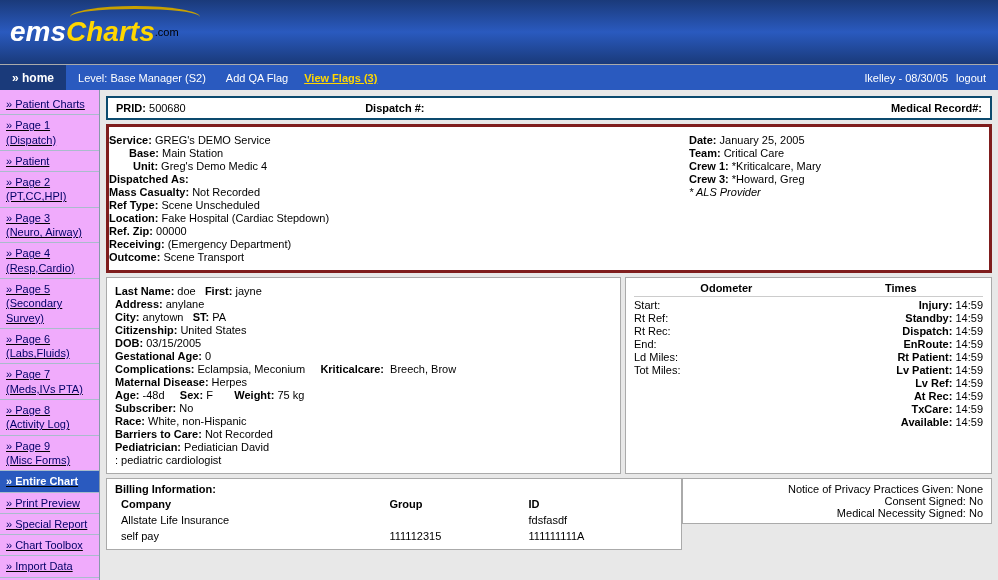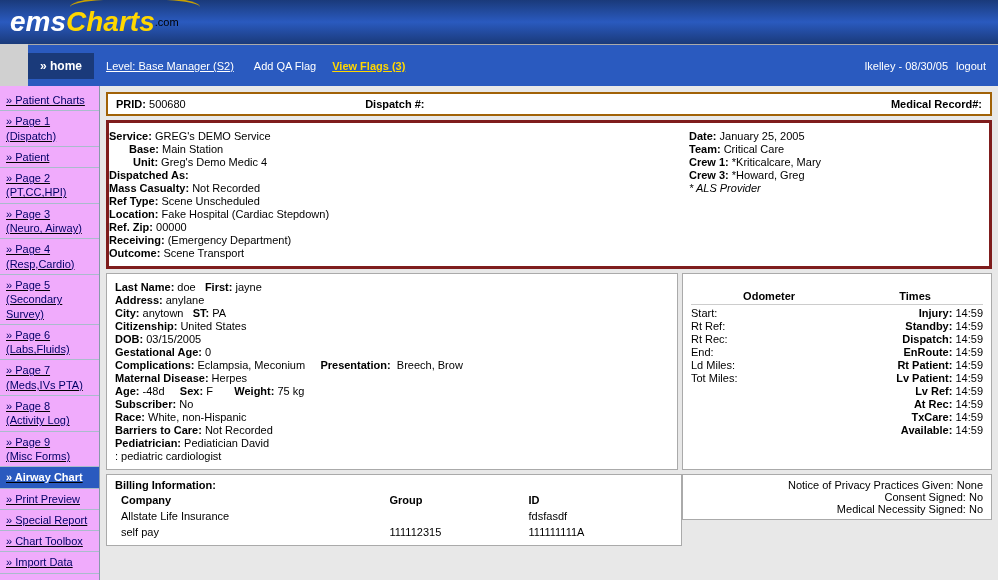--- a/index.html
+++ b/index.html
@@ -1,58 +1,56 @@
 <!DOCTYPE html>
 <html><head>
   <meta charset="utf-8">
   <style>
     * { margin: 0; padding: 0; box-sizing: border-box; }
     body { font-family: Arial, Helvetica, sans-serif; font-size: 11px; background: #d0d0d0; width: 998px; height: 580px; overflow: hidden; }
 
     
     #header {
       background: linear-gradient(180deg, #1a3a7a 0%, #2a5abf 50%, #1a3a7a 100%);
-      height: 44px;
+      height: 64px;
       display: flex;
       align-items: center;
       padding: 0 10px;
     }
     #logo-area {
       display: flex;
       align-items: center;
     }
     .logo-ems { color: #ffffff; font-size: 28px; font-weight: bold; font-style: italic; }
     .logo-charts { color: #ffd700; font-size: 28px; font-weight: bold; font-style: italic; }
 
     
     #navbar {
       background: #2a5abf;
-      height: 42px;
+      height: 26px;
       display: flex;
       align-items: center;
       padding: 0 0;
       border-top: 1px solid #aaaaaa;
-      margin-left: 28px;
     }
     .nav-home {
       background: #1a3a7a;
       color: #ffffff;
       padding: 4px 12px;
       font-weight: bold;
       font-size: 12px;
       height: 26px;
       display: flex;
       align-items: center;
       cursor: pointer;
     }
     .nav-level {
       color: #ffffff;
       padding: 0 12px;
       font-size: 11px;
-      text-decoration: underline;
     }
     .nav-addqa {
       color: #ffffff;
       padding: 0 8px;
       font-size: 11px;
       cursor: pointer;
     }
     .nav-viewflags {
       color: #ffd700;
       padding: 0 8px;
@@ -103,21 +101,21 @@
     
     #content {
       flex: 1;
       background: #e8e8e8;
       overflow-y: auto;
       padding: 6px;
     }
 
     
     .chart-header-box {
-      border: 2px solid #a16207;
+      border: 2px solid #0c4a6e;
       background: #ffffff;
       padding: 4px 8px;
       margin-bottom: 4px;
     }
     .chart-header-row {
       display: flex;
       gap: 20px;
       font-size: 11px;
     }
     .field-label { font-weight: bold; }
@@ -142,24 +140,24 @@
       margin-bottom: 4px;
     }
     .patient-info {
       flex: 1;
       background: #ffffff;
       border: 1px solid #aaaaaa;
       padding: 6px 8px;
       font-size: 11px;
     }
     .times-box {
-      width: 310px;
+      width: 367px;
       background: #ffffff;
       border: 1px solid #aaaaaa;
-      padding: 16px 8px;
+      padding: 4px 8px;
       font-size: 11px;
     }
     .times-header {
       display: flex;
       justify-content: space-around;
       font-weight: bold;
       border-bottom: 1px solid #cccccc;
       padding-bottom: 2px;
       margin-bottom: 2px;
     }
@@ -229,21 +227,21 @@
     <div class="sidebar-item">» Page 1<br>(Dispatch)</div>
     <div class="sidebar-item">» Patient</div>
     <div class="sidebar-item">» Page 2<br>(PT,CC,HPI)</div>
     <div class="sidebar-item">» Page 3<br>(Neuro, Airway)</div>
     <div class="sidebar-item">» Page 4<br>(Resp,Cardio)</div>
     <div class="sidebar-item">» Page 5<br>(Secondary Survey)</div>
     <div class="sidebar-item">» Page 6<br>(Labs,Fluids)</div>
     <div class="sidebar-item">» Page 7<br>(Meds,IVs PTA)</div>
     <div class="sidebar-item">» Page 8<br>(Activity Log)</div>
     <div class="sidebar-item">» Page 9<br>(Misc Forms)</div>
-    <div class="sidebar-item active">» Airway Chart</div>
+    <div class="sidebar-item active">» Entire Chart</div>
     <div class="sidebar-item">» Print Preview</div>
     <div class="sidebar-item">» Special Report</div>
     <div class="sidebar-item">» Chart Toolbox</div>
     <div class="sidebar-item">» Import Data</div>
   </div>
 
   <div id="content">
 
     <div class="chart-header-box">
       <div class="chart-header-row">
@@ -294,21 +292,21 @@
           <span class="field-label">Citizenship:</span> <span>United States</span>
         </div>
         <div class="info-row">
           <span class="field-label">DOB:</span> <span>03/15/2005</span>
         </div>
         <div class="info-row">
           <span class="field-label">Gestational Age:</span> <span>0</span>
         </div>
         <div class="info-row">
           <span class="field-label">Complications:</span> <span>Eclampsia, Meconium</span>
-          &nbsp;&nbsp;&nbsp;&nbsp;<span class="field-label">Presentation:</span>&nbsp;&nbsp;<span>Breech, Brow</span>
+          &nbsp;&nbsp;&nbsp;&nbsp;<span class="field-label">Kriticalcare:</span>&nbsp;&nbsp;<span>Breech, Brow</span>
         </div>
         <div class="info-row">
           <span class="field-label">Maternal Disease:</span> <span>Herpes</span>
         </div>
         <div class="info-row">
           <span class="field-label">Age:</span> <span>-48d</span>
           &nbsp;&nbsp;&nbsp;&nbsp;<span class="field-label">Sex:</span> <span>F</span>
           &nbsp;&nbsp;&nbsp;&nbsp;&nbsp;&nbsp;<span class="field-label">Weight:</span> <span>75  kg</span>
         </div>
         <div class="info-row">

